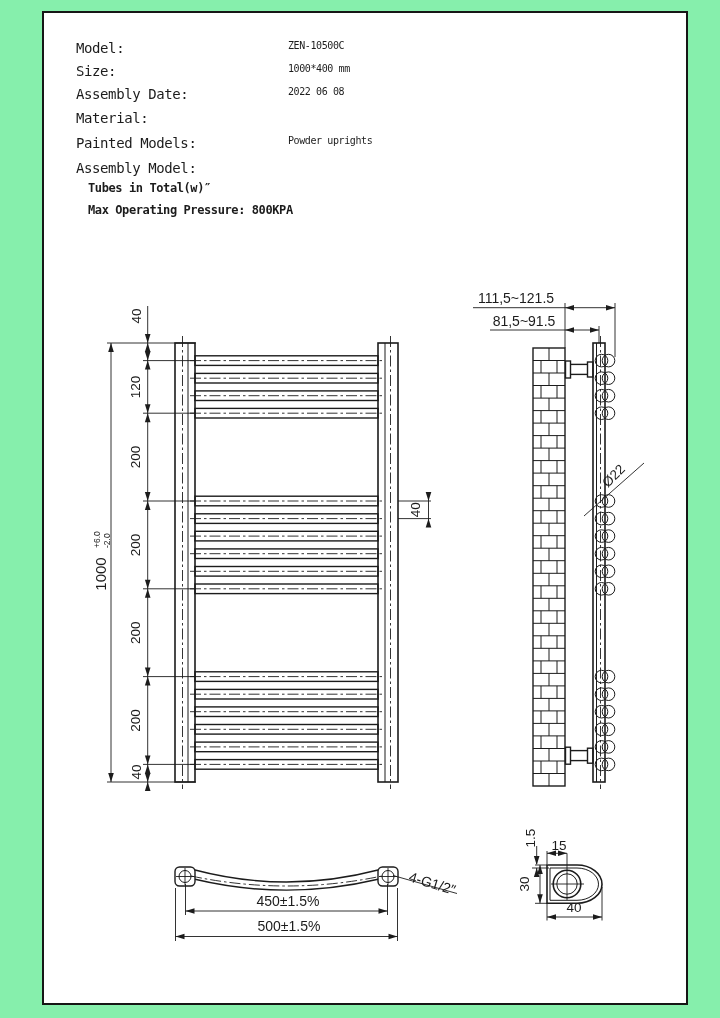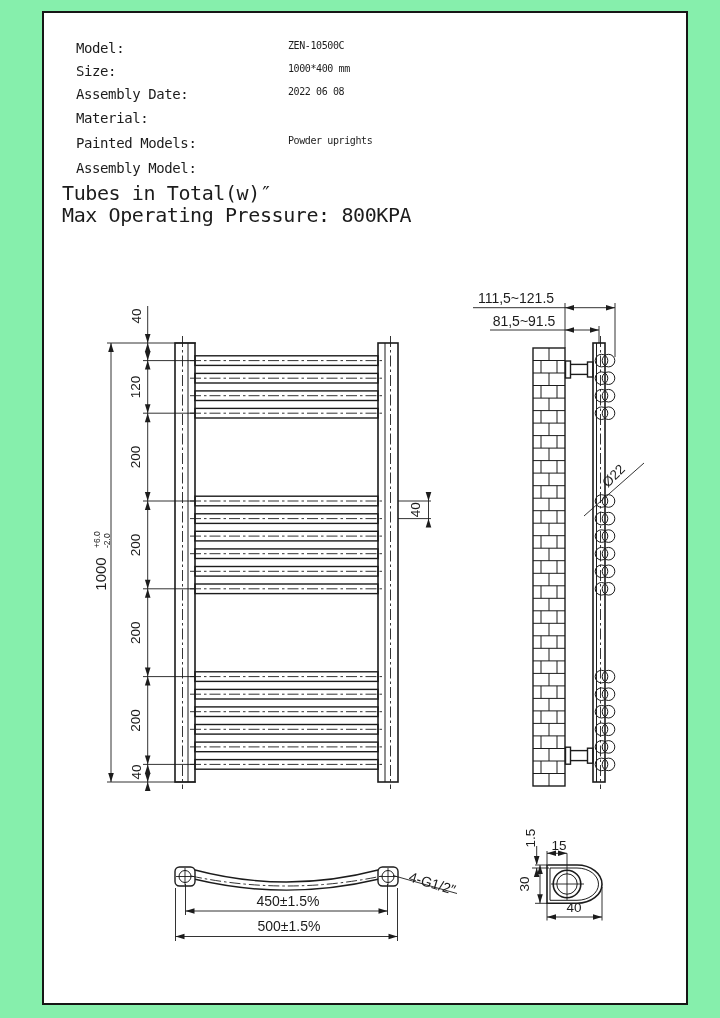--- a/index.html
+++ b/index.html
@@ -3,21 +3,21 @@
 <meta charset="utf-8">
 <style>
   html,body{margin:0;padding:0;background:#e9e9e9;}
   .page{position:relative;width:720px;height:1018px;background:#86efac;overflow:hidden;
         font-family:"DejaVu Sans Mono","Liberation Mono",monospace;color:#1c1c1c;}
   .sheet{position:absolute;left:42px;top:11px;width:646px;height:994px;background:#ffffff;
          border:2px solid #161616;box-sizing:border-box;}
   .spec-row{position:absolute;left:0;width:100%;height:18px;}
   .spec-label{position:absolute;left:76px;font-size:14px;letter-spacing:-0.4px;white-space:pre;}
   .spec-value{position:absolute;left:260px;font-size:10px;letter-spacing:-0.4px;white-space:pre;margin-left:28px;}
-  .spec-line{position:absolute;left:62px;font-size:20px;letter-spacing:-0.4px;white-space:pre;}
+  .spec-line{position:absolute;left:88px;font-size:12px;letter-spacing:-0.4px;white-space:pre;font-weight:bold;}
   svg.drawing{position:absolute;left:0;top:0;width:720px;height:1018px;}
   .ol{stroke:#1c1c1c;stroke-width:1.6;fill:none;}
   .ol2{stroke:#1c1c1c;stroke-width:1.4;fill:none;}
   .tl{stroke:#1c1c1c;stroke-width:1;fill:none;}
   .dim{stroke:#1c1c1c;stroke-width:0.9;fill:none;}
   .cl{stroke:#1c1c1c;stroke-width:0.9;fill:none;stroke-dasharray:11 3 2.5 3;}
   .ar{fill:#1c1c1c;stroke:none;}
   text.dt{font-family:"Liberation Sans","DejaVu Sans",sans-serif;font-size:13.5px;fill:#1c1c1c;}
   text.dt2{font-family:"Liberation Sans","DejaVu Sans",sans-serif;font-size:14px;fill:#1c1c1c;}
   text.big{font-family:"Liberation Sans","DejaVu Sans",sans-serif;font-size:15px;fill:#1c1c1c;}

